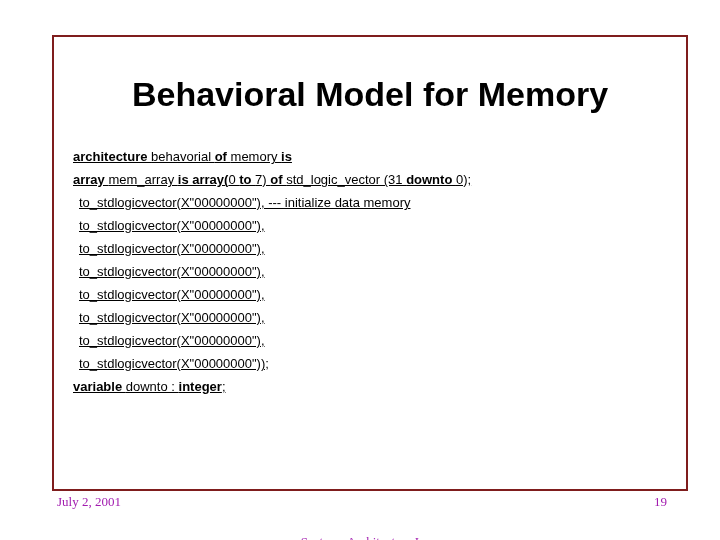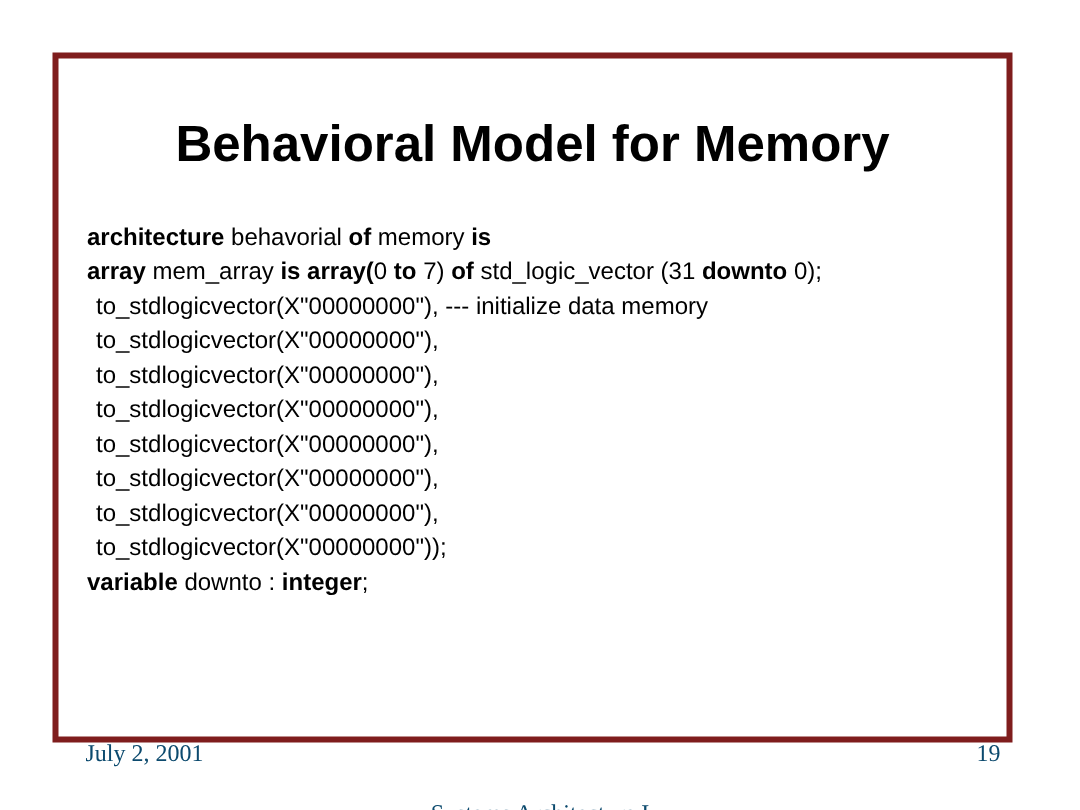--- a/index.html
+++ b/index.html
@@ -11,64 +11,65 @@
     position: relative;
     width: 720px;
     height: 540px;
     background: #ffffff;
     overflow: hidden;
     font-family: "Liberation Sans", sans-serif;
     color: #000000;
   }
   .slide-border {
     position: absolute;
-    left: 35px;
+    left: 52px;
     top: 35px;
     width: 632px;
     height: 452px;
-    border: 4px solid #7f1d1d;
+    border: 2px solid #7f1d1d;
     background: #ffffff;
   }
   .title {
     position: absolute;
     top: 38px;
     left: 0;
     width: 100%;
     text-align: center;
     font-size: 34px;
     font-weight: bold;
     letter-spacing: 0px;
     white-space: nowrap;
   }
   .code {
     position: absolute;
     left: 19px;
     top: 108px;
     right: 4px;
   }
   .code-line {
-    font-size: 16px;
+    font-size: 13px;
     line-height: 23px;
     white-space: pre;
+    text-decoration: underline;
   }
   .code-line.indent {
     padding-left: 6px;
   }
   .code-line .b {
     font-weight: bold;
   }
   .footer {
     position: absolute;
     left: 0;
     top: 494px;
     width: 720px;
     height: 20px;
     font-family: "Liberation Serif", serif;
-    font-size: 16px;
-    color: #0c4a6e;
+    font-size: 13px;
+    color: #a21caf;
   }
   .footer-date {
     position: absolute;
     left: 57px;
     top: 0;
     white-space: nowrap;
   }
   .footer-course {
     position: absolute;
     left: 0;

